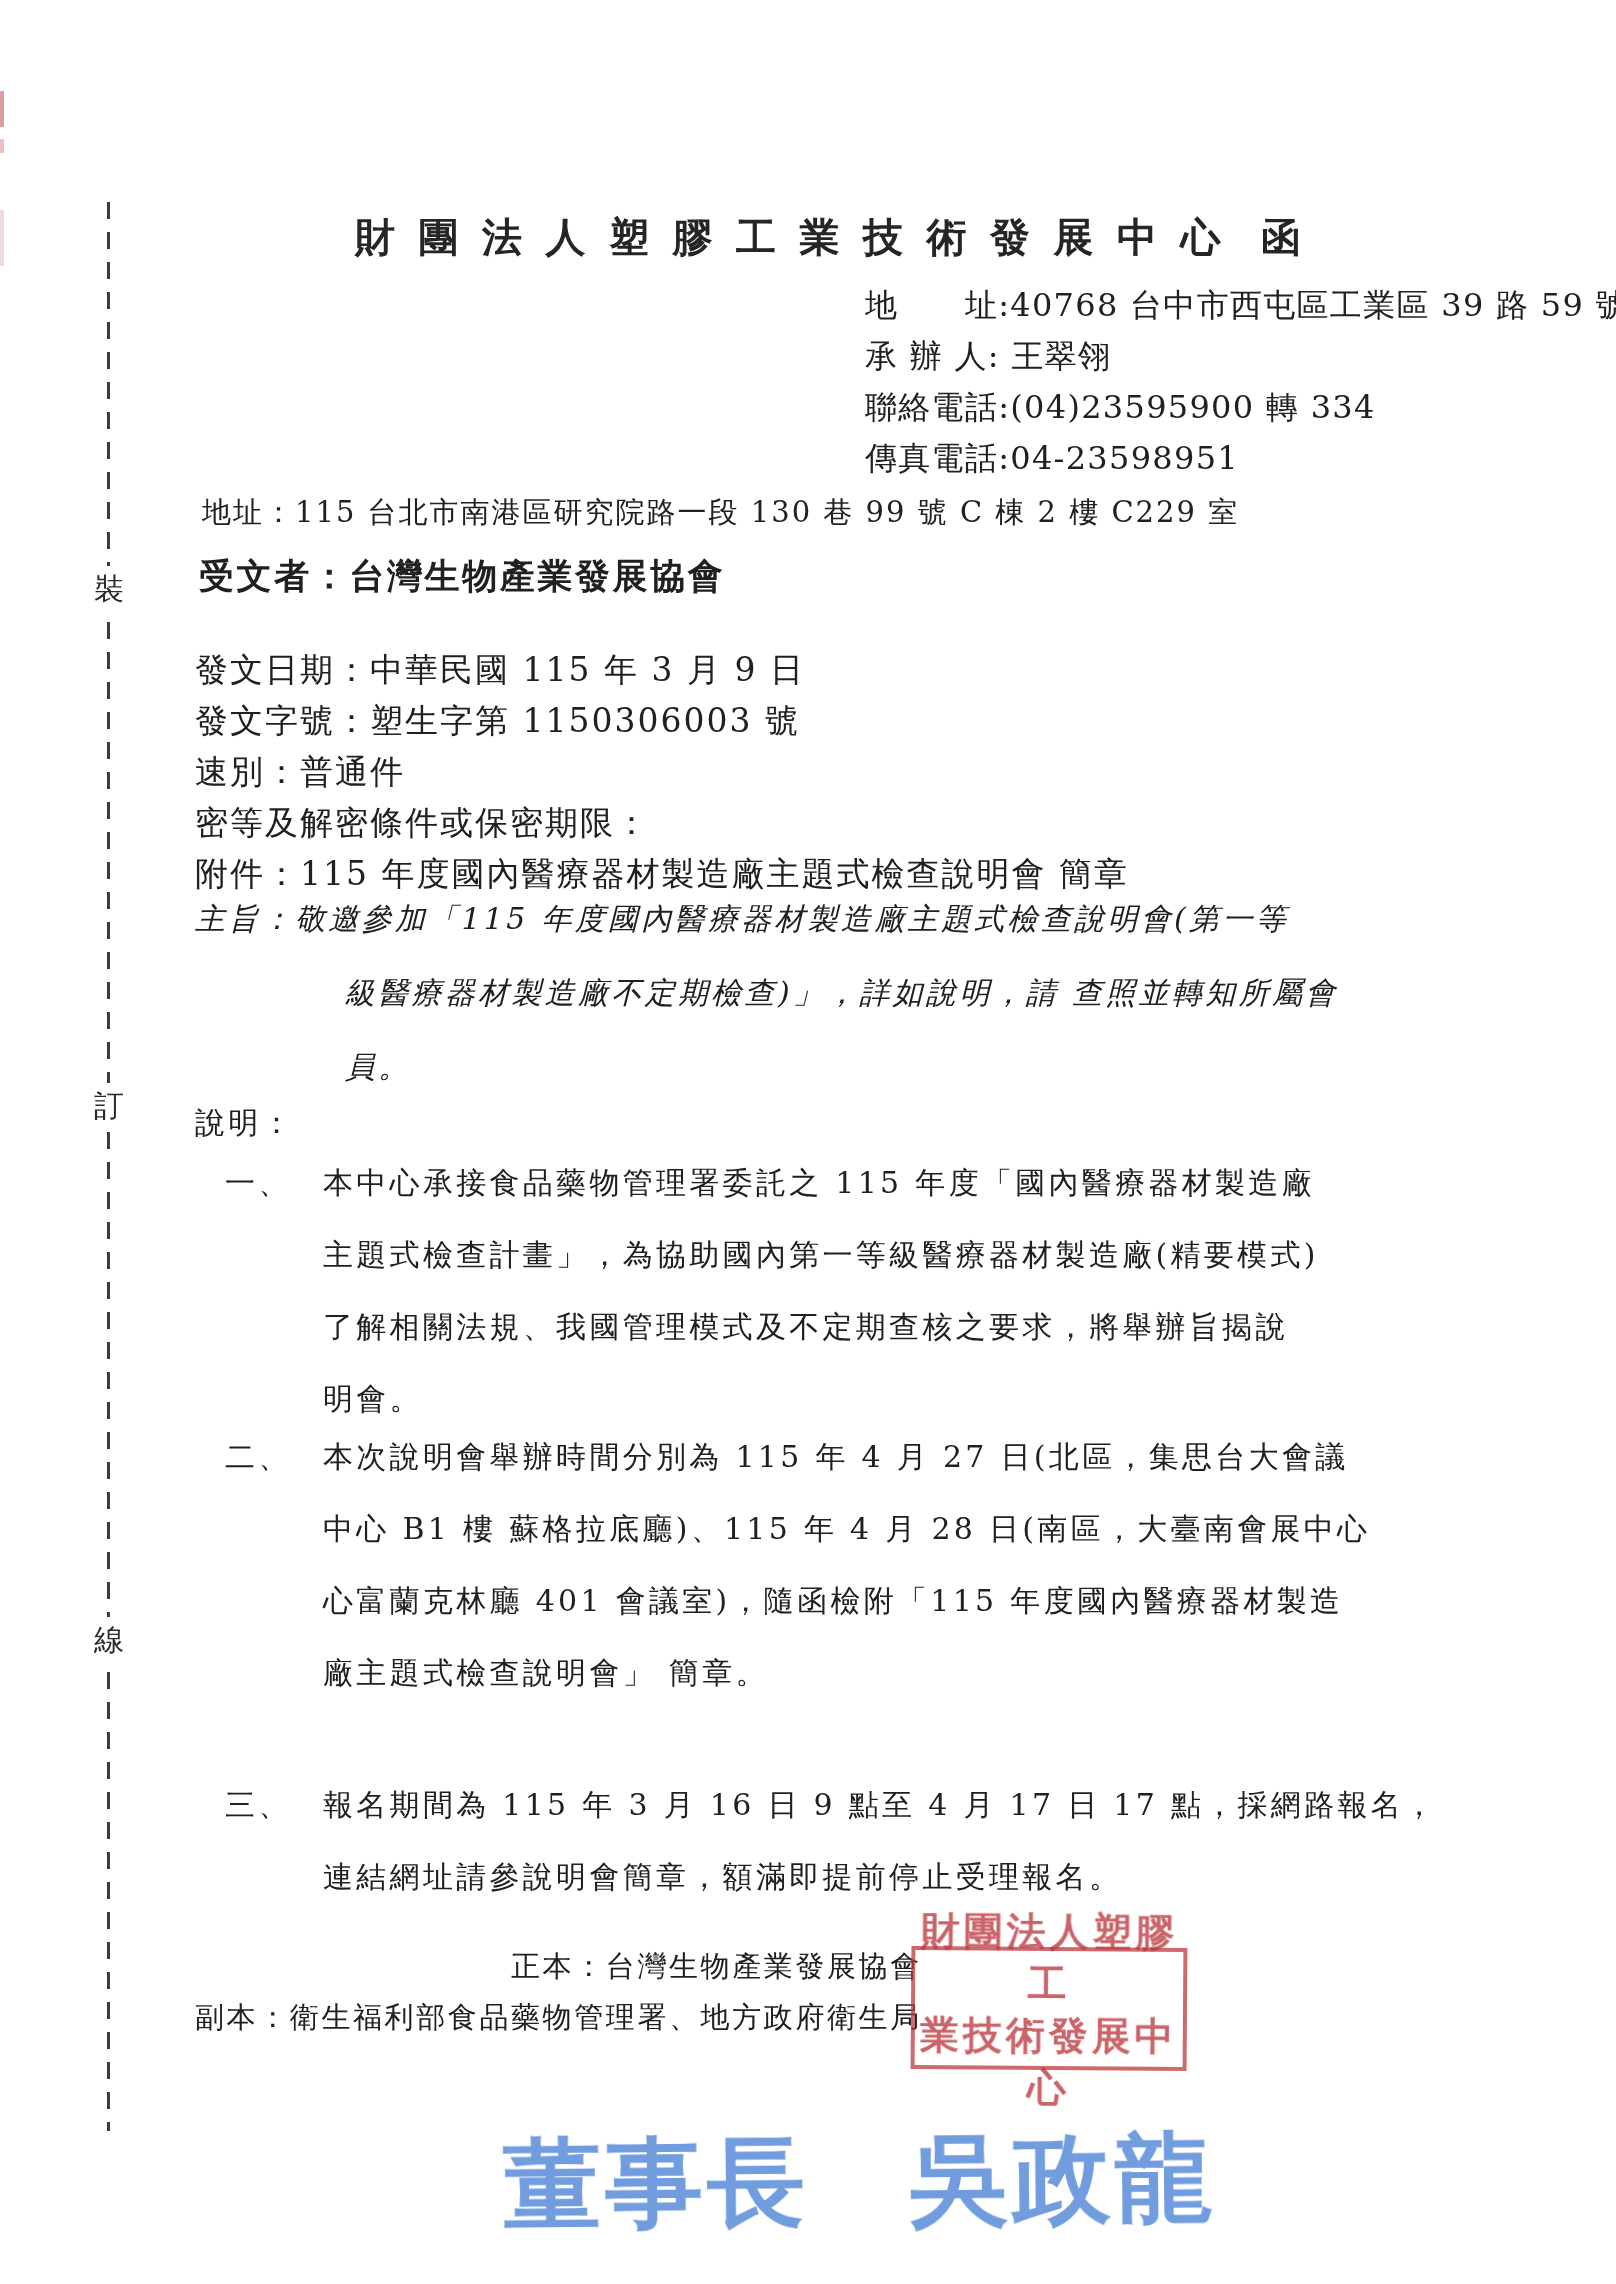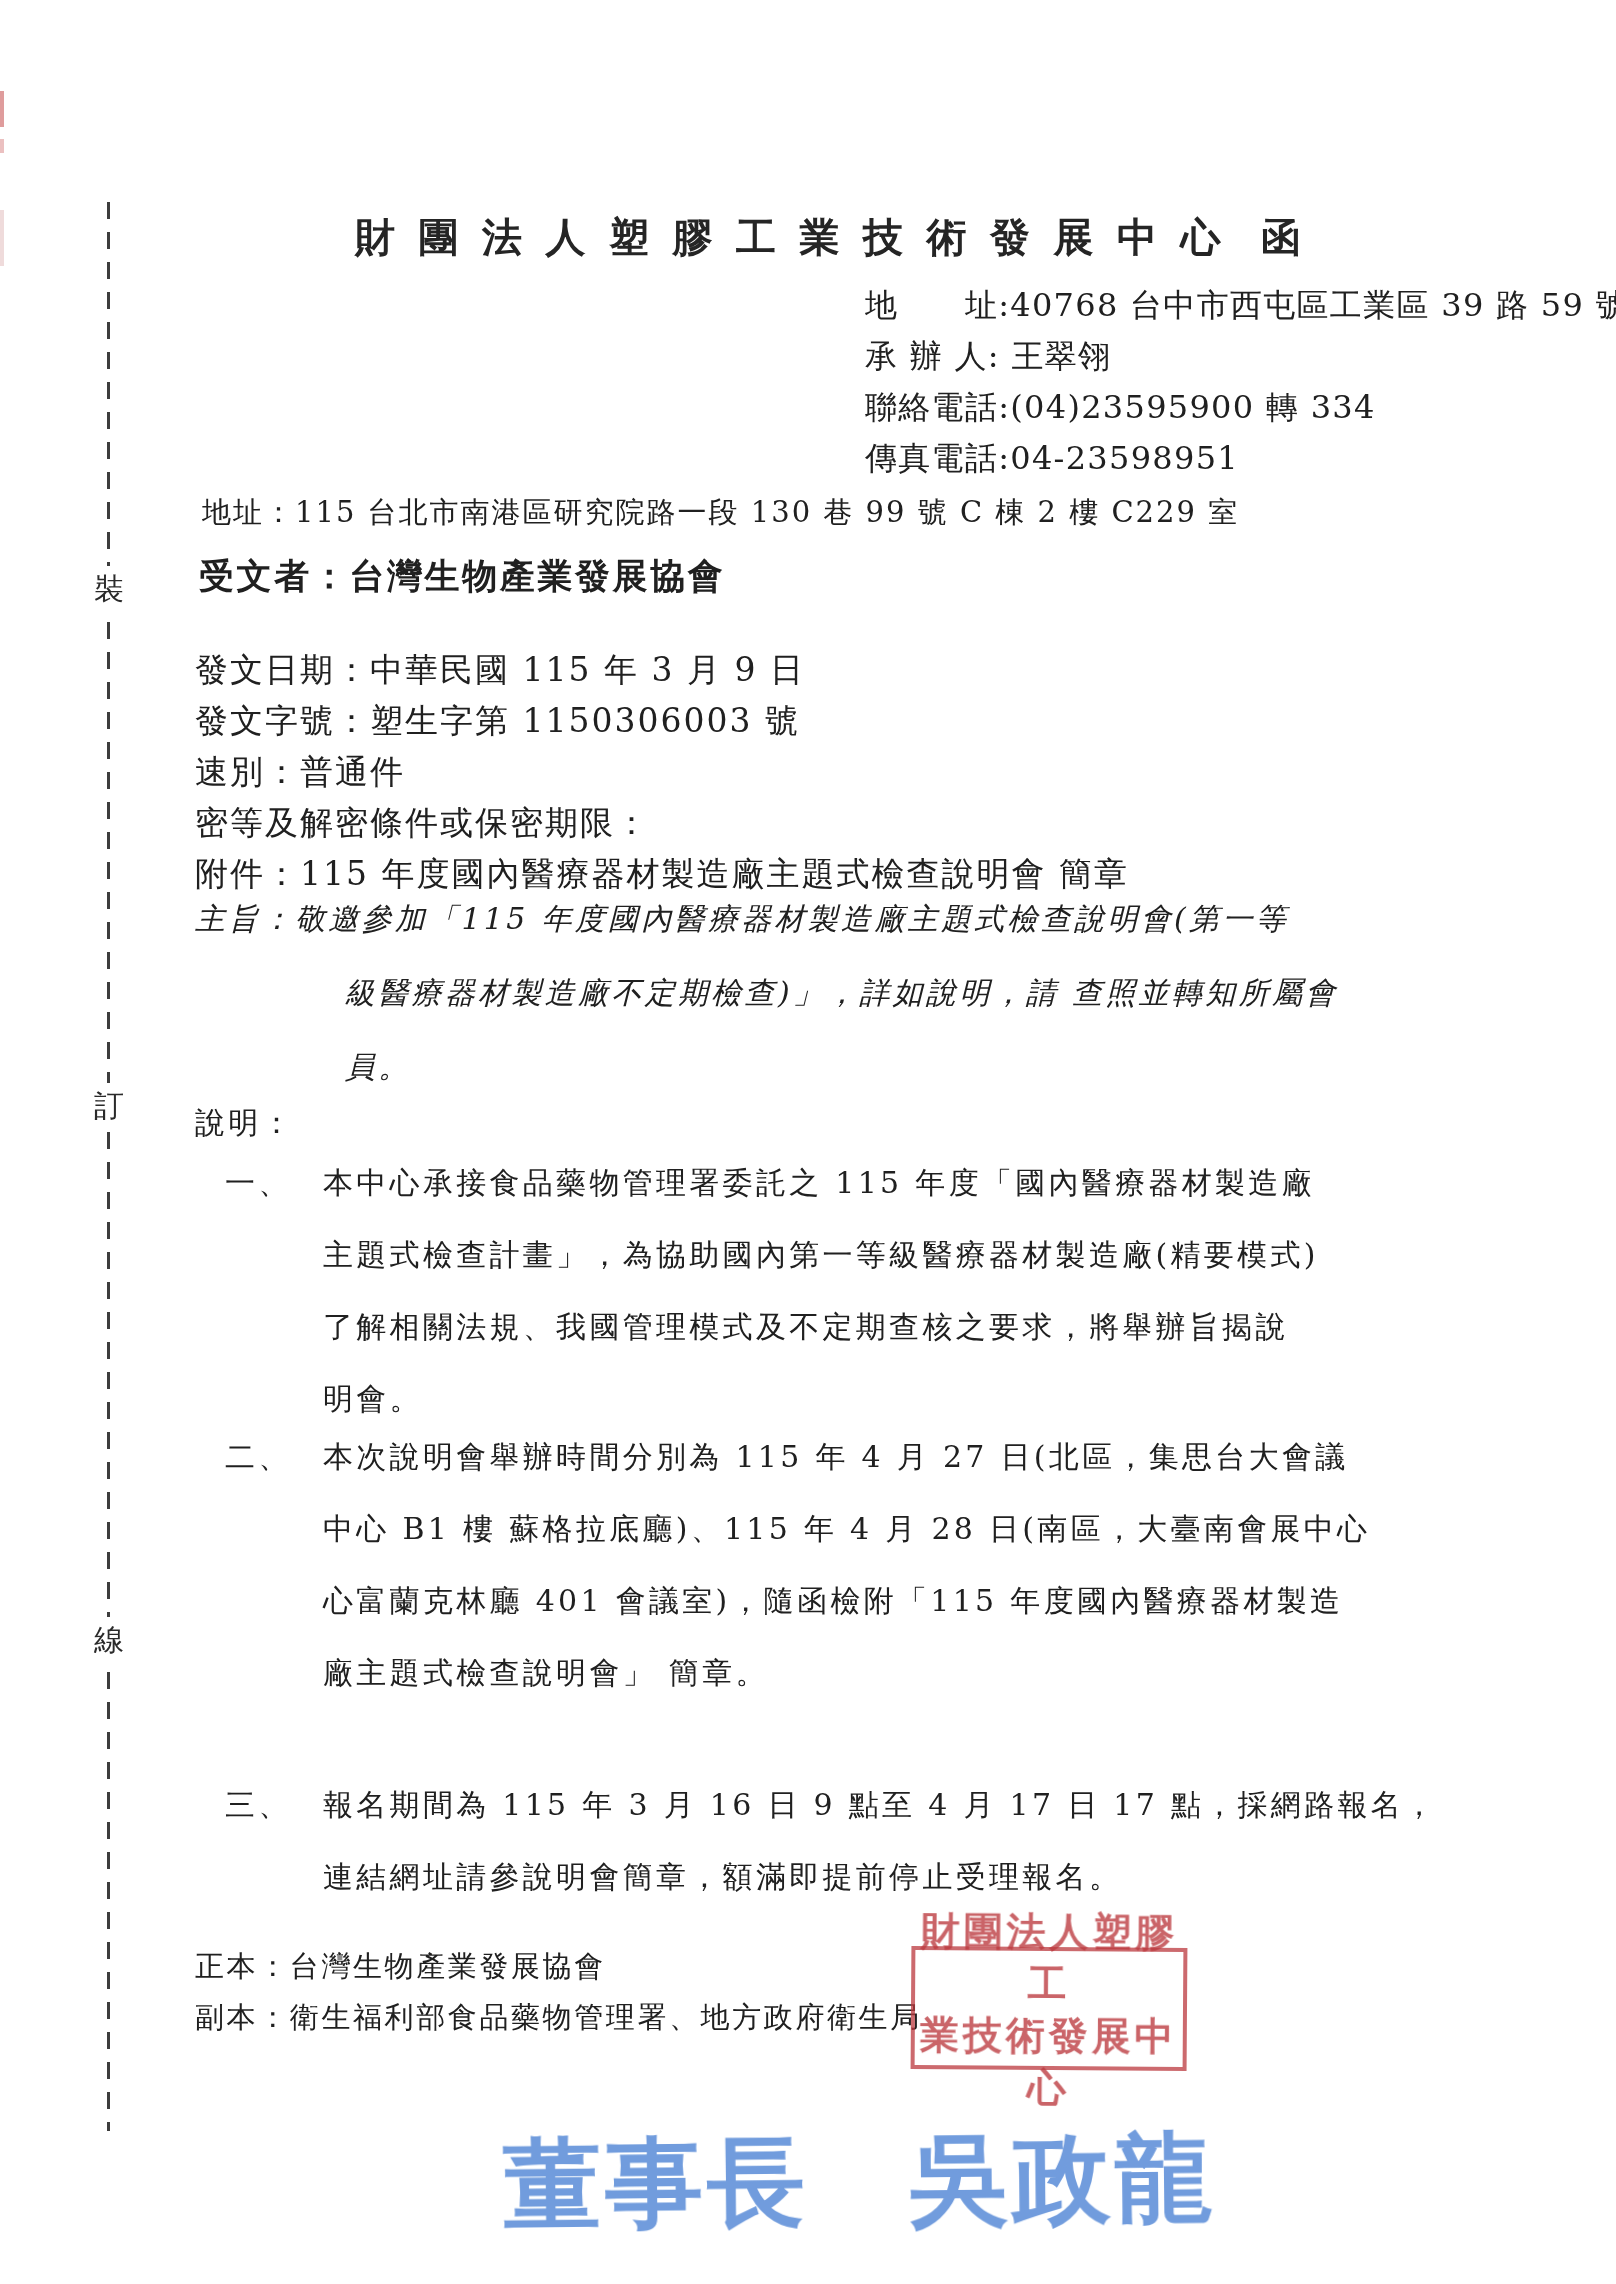--- a/index.html
+++ b/index.html
@@ -44,21 +44,21 @@
 
   .explain-label{left:195px;top:1090px;font-size:30px;line-height:65px;letter-spacing:3.3px;}
 
   .item{position:absolute;left:225px;font-size:30px;line-height:72px;letter-spacing:3.3px;display:flex;align-items:flex-start;}
   .item .num{flex:0 0 auto;width:98px;}
   .item .itext{white-space:nowrap;}
   .item-1{top:1147px;}
   .item-2{top:1421px;}
   .item-3{top:1769px;}
 
-  .footer-block{left:195px;top:1941px;font-size:29px;line-height:51px;letter-spacing:2.6px;}
+  .footer-block{left:195px;top:1941px;font-size:29px;line-height:51px;letter-spacing:2.6px;text-align:right;}
 
   .seal{
     position:absolute;left:911px;top:1947px;width:276px;height:123px;
     border:4.6px solid rgba(187,56,62,.75);
     box-sizing:border-box;
     display:flex;flex-direction:column;justify-content:center;
     transform:rotate(.4deg);
   }
   .seal .srow{
     text-align:center;font-size:39px;line-height:52px;font-weight:bold;

